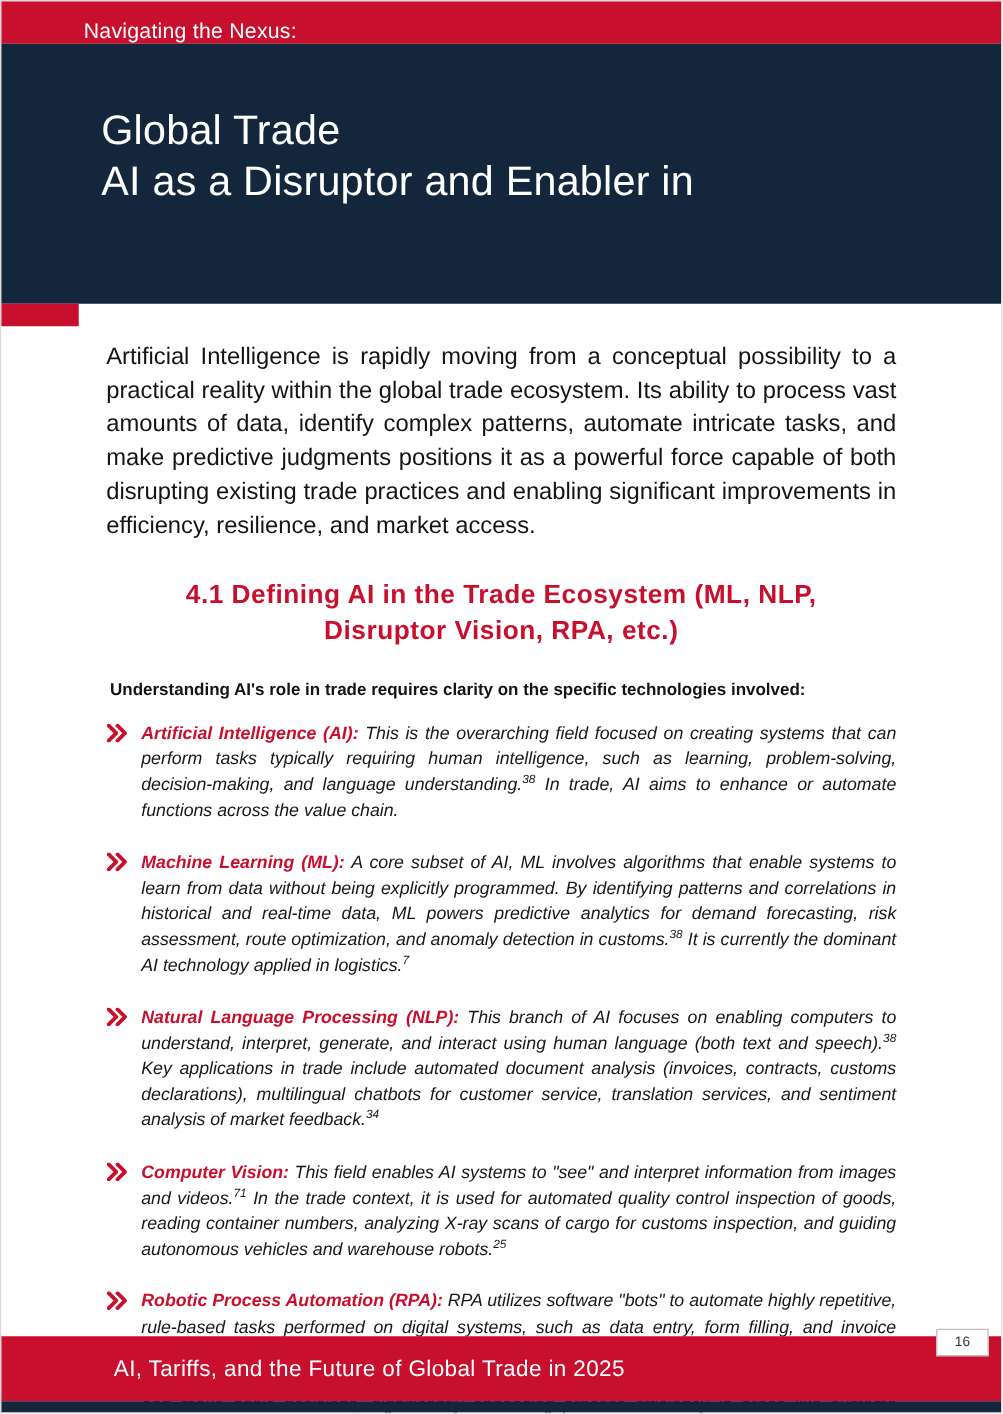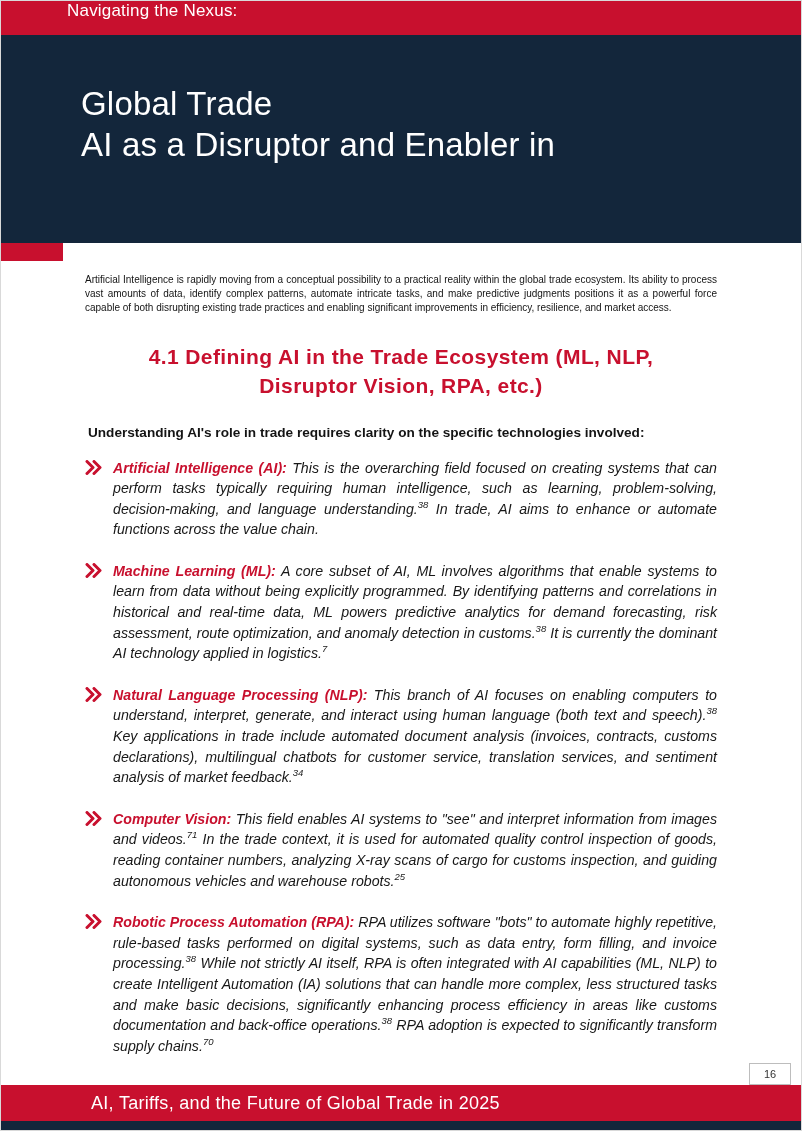--- a/index.html
+++ b/index.html
@@ -15,21 +15,21 @@
     border: 1px solid #d9d9d9;
     overflow: hidden;
   }
 
   
   .top-banner {
     height: 34px;
     background: var(--red, #C8102E);
     color: #ffffff;
     display: flex;
-    align-items: flex-start;
+    align-items: flex-end;
     padding-left: 66px;
     font-size: 17px;
     letter-spacing: 0.2px;
   }
 
   
   .header-block {
     background: var(--navy, #13263B);
     padding: 48px 84px 38px 80px;
     height: 208px;
@@ -57,21 +57,21 @@
     height: 18px;
     background: var(--red, #C8102E);
   }
 
   .content {
     padding: 0 84px;
   }
 
   .intro {
     margin-top: 12px;
-    font-size: 10px;
+    font-size: 19px;
     line-height: 1.42;
     text-align: justify;
     color: #141414;
   }
 
   .section-heading {
     margin-top: 27px;
     color: var(--red, #C8102E);
     font-size: 21px;
     font-weight: 700;
@@ -116,21 +116,21 @@
     font-size: 9.5px;
     line-height: 0;
     vertical-align: super;
   }
 
   
   .footer-bar {
     position: absolute;
     left: 0; right: 0;
     bottom: 9px;
-    height: 36px;
+    height: 52px;
     background: var(--red, #C8102E);
     color: #ffffff;
     display: flex;
     align-items: center;
     padding-left: 90px;
     font-size: 18px;
     letter-spacing: 0.3px;
   }
   .bottom-strip {
     position: absolute;

